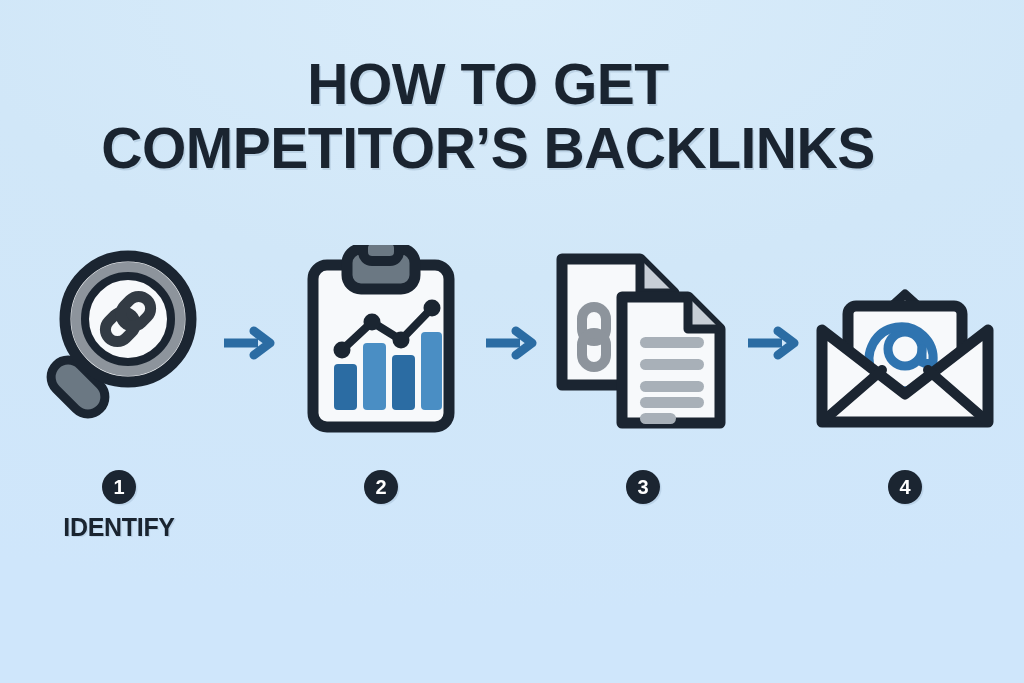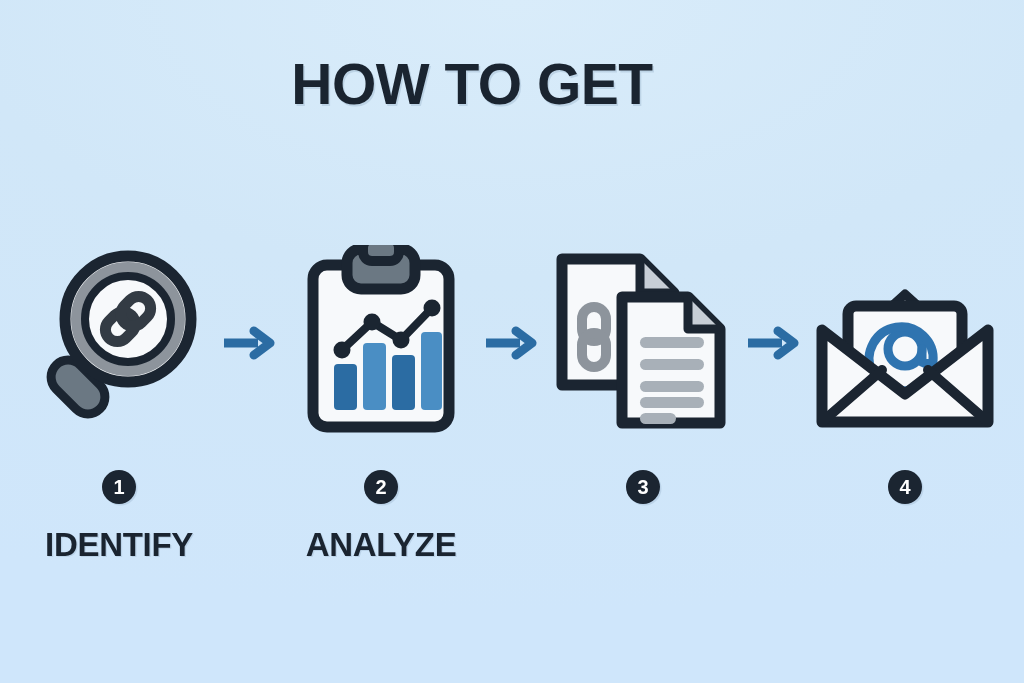--- a/index.html
+++ b/index.html
@@ -19,21 +19,21 @@
     width: 1024px;
     height: 683px;
     background:
       radial-gradient(ellipse 120% 90% at 50% 0%, #d9ecfa 0%, #d1e7f8 45%, #cfe6fb 100%);
     box-sizing: border-box;
   }
 
   
   .title-block {
     position: absolute;
-    left: 0;
+    left: 16px;
     top: 52px;
     width: 944px;
     text-align: center;
     user-select: none;
   }
   .title-line {
     display: block;
     font-family: "Liberation Sans", sans-serif;
     font-weight: bold;
     font-size: 57px;
@@ -101,37 +101,38 @@
     background: #1b2531;
     color: #ffffff;
     font-family: "Liberation Sans", sans-serif;
     font-weight: bold;
     font-size: 20px;
     line-height: 34px;
     text-align: center;
     box-shadow: 1.5px 1.5px 0 rgba(150,175,200,0.35);
   }
   .step-label {
-    margin-top: 22px;
+    margin-top: 9px;
     font-family: "Liberation Sans", sans-serif;
     font-weight: bold;
-    font-size: 33px;
+    font-size: 25px;
     letter-spacing: -0.3px;
     color: #1a2430;
     text-shadow: 1.3px 1.3px 0 rgba(150,175,200,0.35);
     white-space: nowrap;
   }
 </style>
 </head>
 <body>
 
 <div id="infographic">
 
   <div class="title-block">
     <span class="title-line">HOW TO GET</span>
+    <span class="title-line">COMPETITOR’S BACKLINKS</span>
   </div>
 
   <div class="steps-row">
 
     <div class="step-icon-cell">
       <span>
         <svg width="180" height="190" viewBox="0 0 180 190">
 
           <g>
             <rect x="18" y="124" width="62" height="34" rx="17" transform="rotate(45 49 141)" fill="#6b7883" stroke="#1b2531" stroke-width="9"></rect>
@@ -248,21 +249,20 @@
 
     <div class="label-cell">
       <div class="badge">1</div>
       <div class="step-label">IDENTIFY</div>
     </div>
 
     <div class="label-spacer"></div>
 
     <div class="label-cell">
       <div class="badge">2</div>
-      <div class="step-label">ANALYZE</div>
     </div>
 
     <div class="label-spacer"></div>
 
     <div class="label-cell">
       <div class="badge">3</div>
     </div>
 
     <div class="label-spacer"></div>
 

